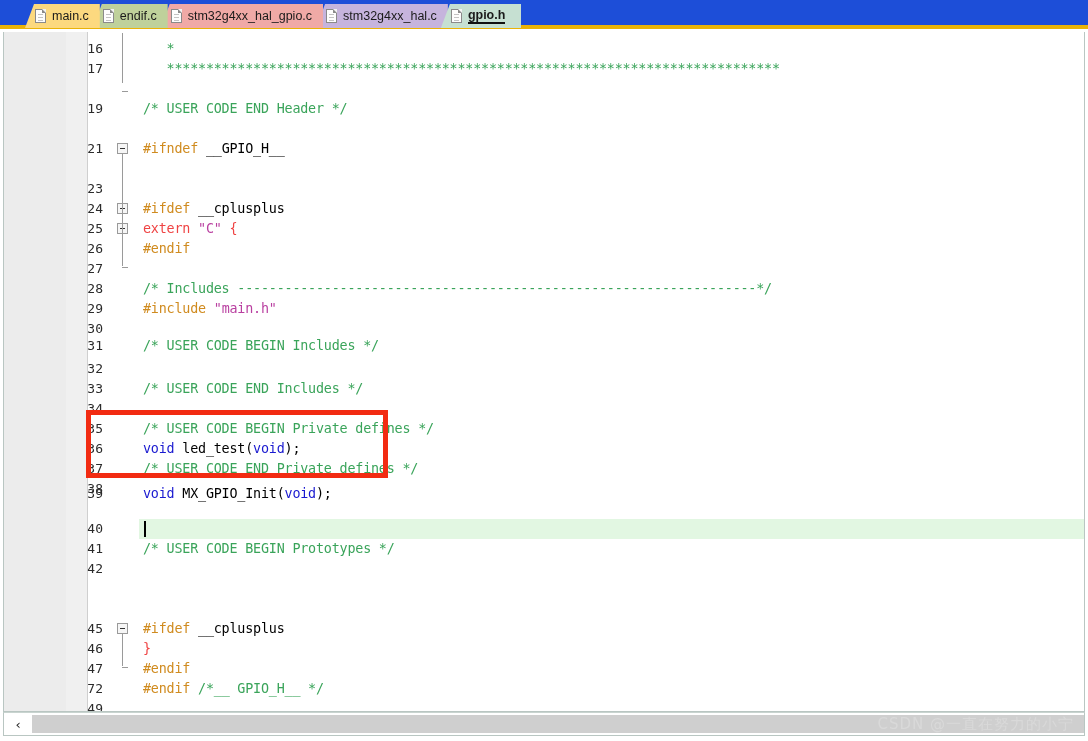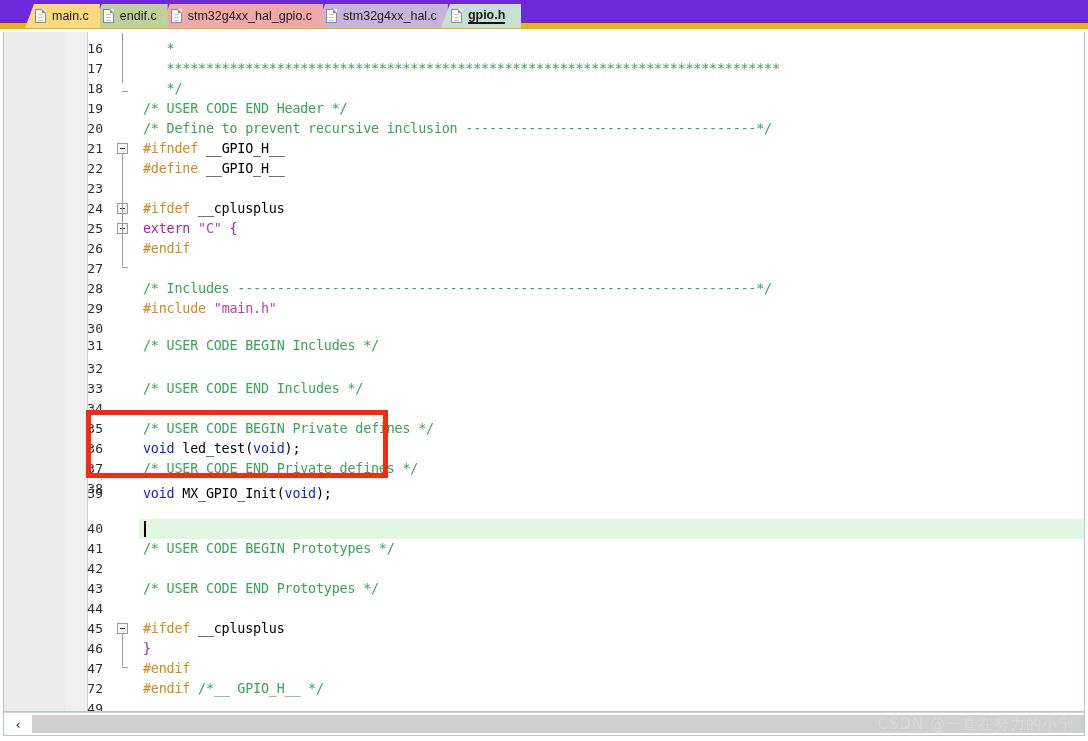--- a/index.html
+++ b/index.html
@@ -13,22 +13,22 @@
     overflow: hidden;
     font-family: "Liberation Sans", sans-serif;
     position: relative;
   }
 
   
   #tabbar {
     position: absolute;
     left: 0; top: 0;
     width: 1088px; height: 29px;
-    background: #6d28d9;
-    border-bottom: 6px solid #eab308;
+    background: #1d4ed8;
+    border-bottom: 4px solid #eab308;
     box-sizing: border-box;
   }
   #tabstrip {
     position: absolute;
     left: 25px; top: 3px;
     height: 25px;
     display: flex;
     align-items: flex-end;
   }
   .tab {
@@ -180,21 +180,21 @@
     width: 1.5px;
     height: 16px;
     background: #000;
   }
 
   
   .cmt { color: #3aa45a; }
   .pre { color: #d08b1f; }
   .str { color: #b93fa0; }
   .kw  { color: #1a1ad0; }
-  .gry { color: #a21caf; }
+  .gry { color: #ef4444; }
   .plain { color: #000000; }
 
   
   .foldbox {
     position: absolute;
     width: 11px; height: 11px;
     border: 1px solid #9a9a9a;
     background: #f6f6f6;
     box-sizing: border-box;
     left: 66px;
@@ -314,39 +314,27 @@
     <div id="change-bar"></div>
     <div class="code-area" id="code-area">
         <div class="line" style="top: 7px;">
           <span class="lnum">16</span>
           <span class="ltext"><span class="cmt">   *</span></span>
         </div>
         <div class="line" style="top: 27px;">
           <span class="lnum">17</span>
           <span class="ltext"><span class="cmt">   ******************************************************************************</span></span>
         </div>
-        <div class="line" style="top: 47px;">
-          <span class="lnum">18</span>
-          <span class="ltext"><span class="cmt">   */</span></span>
-        </div>
         <div class="line" style="top: 67px;">
           <span class="lnum">19</span>
           <span class="ltext"><span class="cmt">/* USER CODE END Header */</span></span>
         </div>
-        <div class="line" style="top: 87px;">
-          <span class="lnum">20</span>
-          <span class="ltext"><span class="cmt">/* Define to prevent recursive inclusion -------------------------------------*/</span></span>
-        </div>
         <div class="line" style="top: 107px;">
           <span class="lnum">21</span>
           <span class="ltext"><span class="pre">#ifndef</span><span class="plain"> __GPIO_H__</span></span>
-        </div>
-        <div class="line" style="top: 127px;">
-          <span class="lnum">22</span>
-          <span class="ltext"><span class="pre">#define</span><span class="plain"> __GPIO_H__</span></span>
         </div>
         <div class="line" style="top: 147px;">
           <span class="lnum">23</span>
           <span class="ltext"></span>
         </div>
         <div class="line" style="top: 167px;">
           <span class="lnum">24</span>
           <span class="ltext"><span class="pre">#ifdef</span><span class="plain"> __cplusplus</span></span>
         </div>
         <div class="line" style="top: 187px;">
@@ -414,28 +402,20 @@
         <div class="line" style="top: 487px;">
           <span class="lnum">40</span>
           <span class="ltext"></span>
         </div>
         <div class="line" style="top: 507px;">
           <span class="lnum">41</span>
           <span class="ltext"><span class="cmt">/* USER CODE BEGIN Prototypes */</span></span>
         </div>
         <div class="line" style="top: 527px;">
           <span class="lnum">42</span>
-          <span class="ltext"></span>
-        </div>
-        <div class="line" style="top: 547px;">
-          <span class="lnum">43</span>
-          <span class="ltext"><span class="cmt">/* USER CODE END Prototypes */</span></span>
-        </div>
-        <div class="line" style="top: 567px;">
-          <span class="lnum">44</span>
           <span class="ltext"></span>
         </div>
         <div class="line" style="top: 587px;">
           <span class="lnum">45</span>
           <span class="ltext"><span class="pre">#ifdef</span><span class="plain"> __cplusplus</span></span>
         </div>
         <div class="line" style="top: 607px;">
           <span class="lnum">46</span>
           <span class="ltext"><span class="gry">}</span></span>
         </div>

